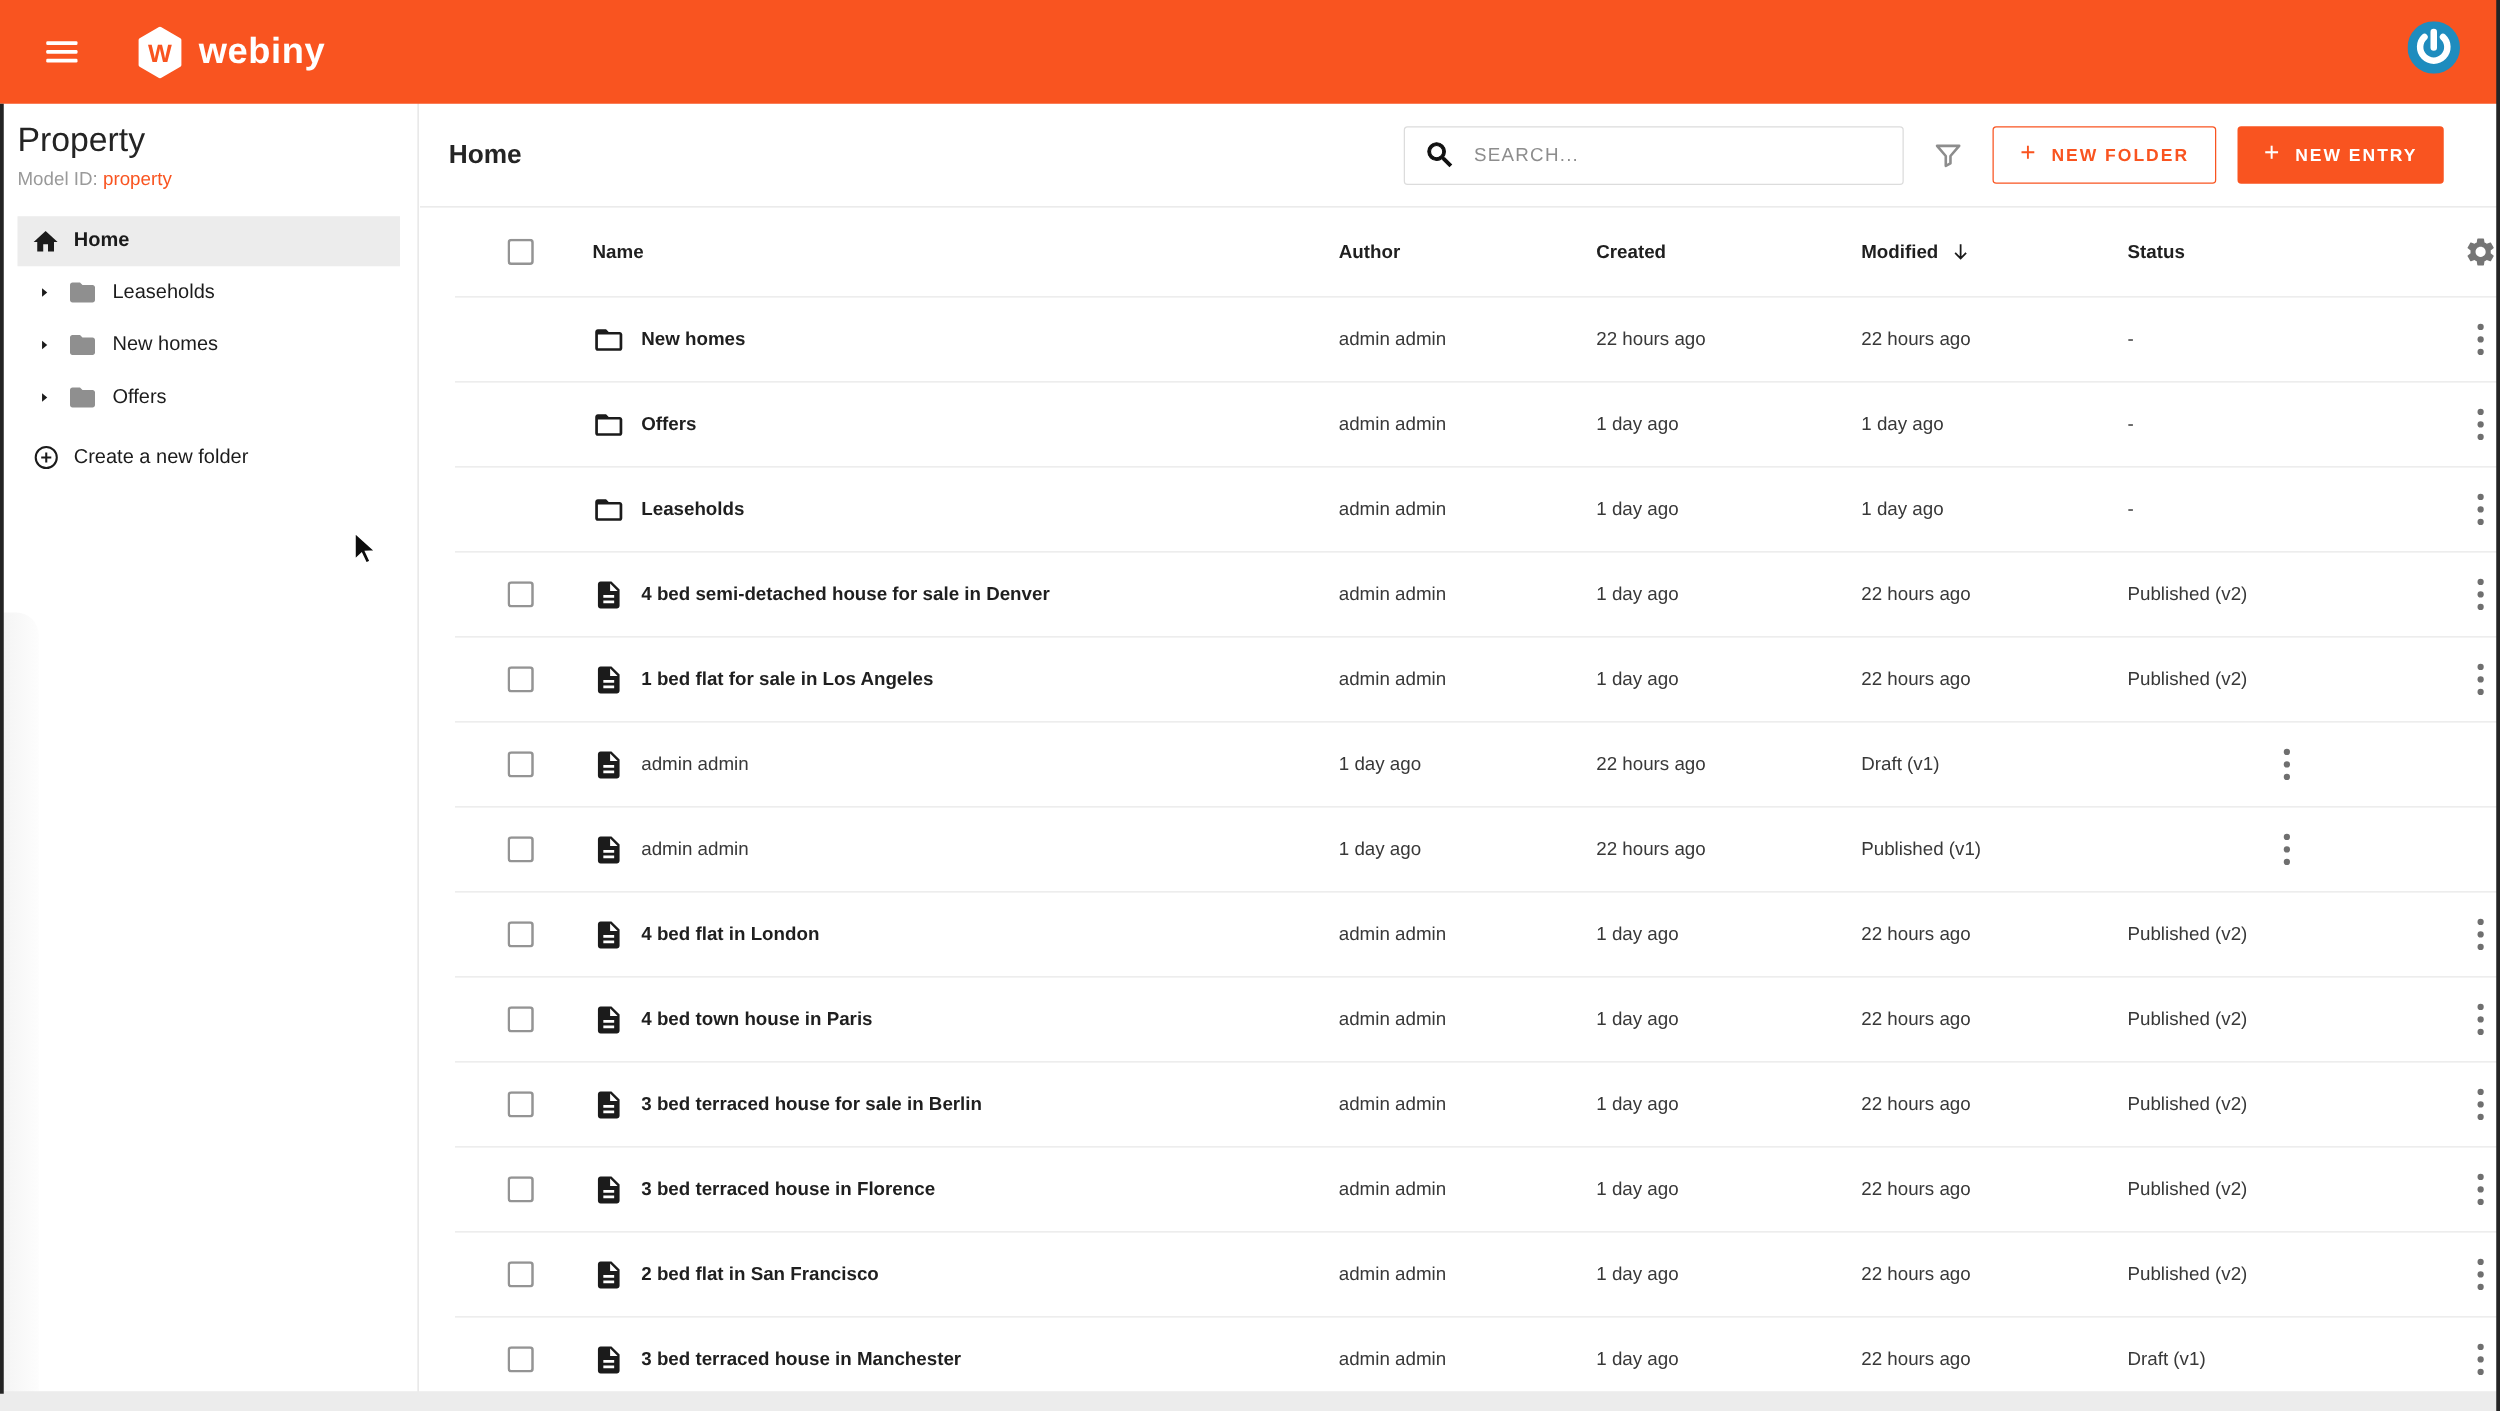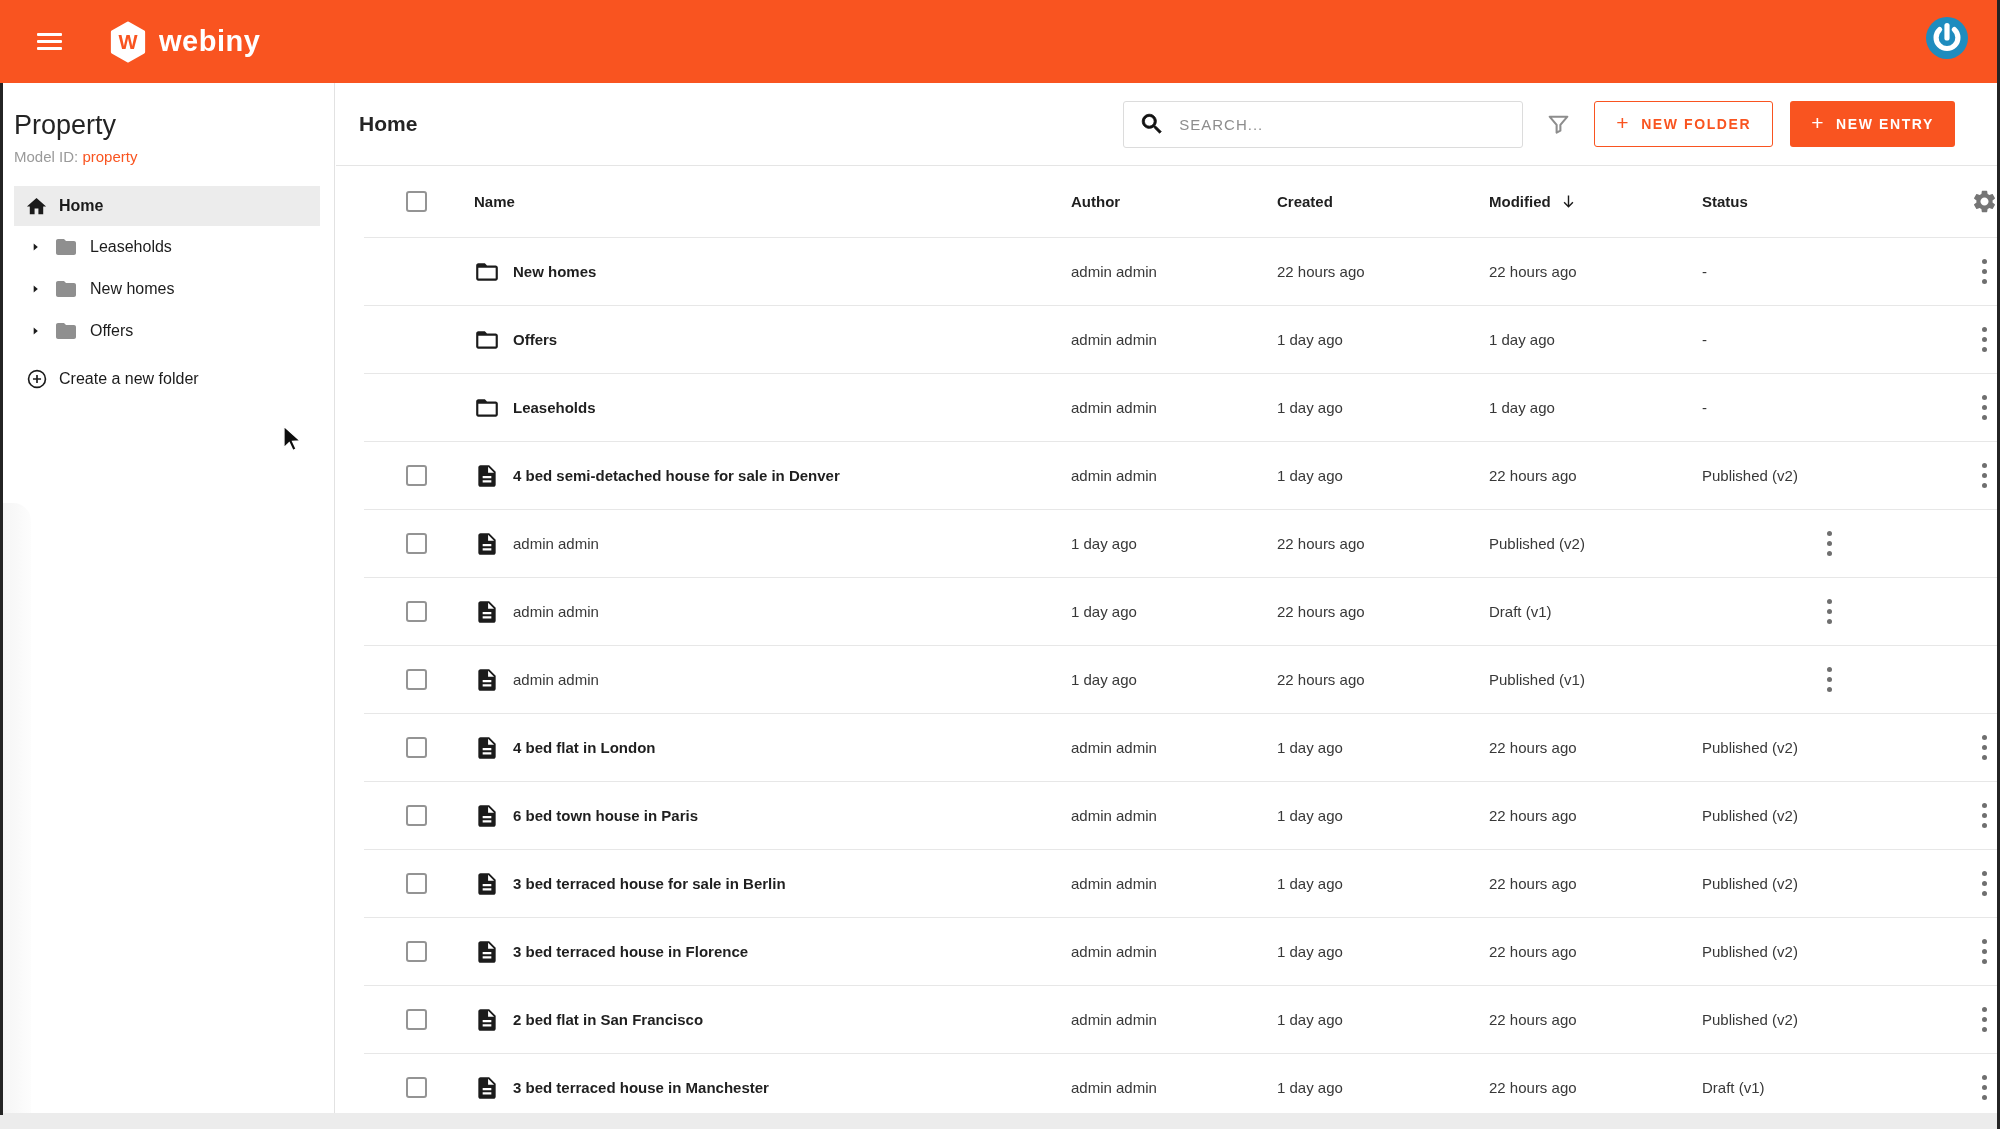--- a/index.html
+++ b/index.html
@@ -9,21 +9,21 @@
     font-family:"Liberation Sans","DejaVu Sans",sans-serif;color:#1f1f1f;
   }
   
   .topbar{position:absolute;left:0;top:0;width:2000px;height:83px;background:#f95420;display:flex;align-items:center;z-index:20;}
   .hamburger{margin-left:37px;width:25px;cursor:pointer;}
   .hamburger span{display:block;height:3px;background:#fff;border-radius:1px;margin:4px 0;}
   .brand{display:flex;align-items:center;margin-left:46px;}
   .brand-text{color:#fff;font-size:29px;font-weight:bold;letter-spacing:.5px;margin-left:11px;}
   .avatar{position:absolute;left:1926px;top:17px;width:42px;height:42px;border-radius:50%;cursor:pointer;}
   
-  .sidebar{position:absolute;left:0;top:83px;width:335px;height:1046px;background:#fff;border-right:1px solid #e2e2e2;z-index:10;}
+  .sidebar{position:absolute;left:0;top:70px;width:335px;height:1046px;background:#fff;border-right:1px solid #e2e2e2;z-index:10;}
   .sidebar h1{margin:27px 0 0 14px;font-size:27px;font-weight:500;color:#242424;}
   .model-id{margin:7px 0 0 14px;font-size:15px;color:#9a9a9a;}
   .model-id .val{color:#f95420;}
   .nav-home{margin-top:21px;margin-left:14px;width:306px;height:40px;display:flex;align-items:center;background:#ececec;cursor:pointer;}
   .nav-home .ic-home{margin-left:11px;}
   .nav-home span.lbl{margin-left:11px;font-size:16px;font-weight:bold;color:#1b1b1b;}
   .nav-folder{height:42px;display:flex;align-items:center;cursor:pointer;margin-left:14px;}
   .nav-folder:first-of-type{margin-top:2px;}
   .nav-folder .chev{margin-left:16px;width:12px;display:flex;}
   .nav-folder .ic-folder{margin-left:12px;}
@@ -292,20 +292,21 @@
   </div>
         <div class="row">
     <div class="cell">
             <div class="checkbox"></div>
           </div>
     <div class="cell icon">
             <svg width="26" height="26" viewBox="0 0 24 24">
               <path d="M14 2H6c-1.1 0-1.99.9-1.99 2L4 20c0 1.1.89 2 1.99 2H18c1.1 0 2-.9 2-2V8l-6-6zm2 16H8v-2h8v2zm0-4H8v-2h8v2zm-3-5V3.5L18.5 9H13z" fill="#1b1b1b"></path>
             </svg>
           </div>
+    <div class="cell name">1 bed flat for sale in Los Angeles</div>
     <div class="cell sub">admin admin</div>
     <div class="cell sub">1 day ago</div>
     <div class="cell sub">22 hours ago</div>
     <div class="cell sub">Published (v2)</div>
     <div class="cell kebab-col">
       <div class="kebab">
               <i></i>
               <i></i>
               <i></i>
             </div>
@@ -377,21 +378,21 @@
   </div>
         <div class="row">
     <div class="cell">
             <div class="checkbox"></div>
           </div>
     <div class="cell icon">
             <svg width="26" height="26" viewBox="0 0 24 24">
               <path d="M14 2H6c-1.1 0-1.99.9-1.99 2L4 20c0 1.1.89 2 1.99 2H18c1.1 0 2-.9 2-2V8l-6-6zm2 16H8v-2h8v2zm0-4H8v-2h8v2zm-3-5V3.5L18.5 9H13z" fill="#1b1b1b"></path>
             </svg>
           </div>
-    <div class="cell name">6 bed town house in Paris</div>
+    <div class="cell name">4 bed town house in Paris</div>
     <div class="cell sub">admin admin</div>
     <div class="cell sub">1 day ago</div>
     <div class="cell sub">22 hours ago</div>
     <div class="cell sub">Published (v2)</div>
     <div class="cell kebab-col">
       <div class="kebab">
               <i></i>
               <i></i>
               <i></i>
             </div>

